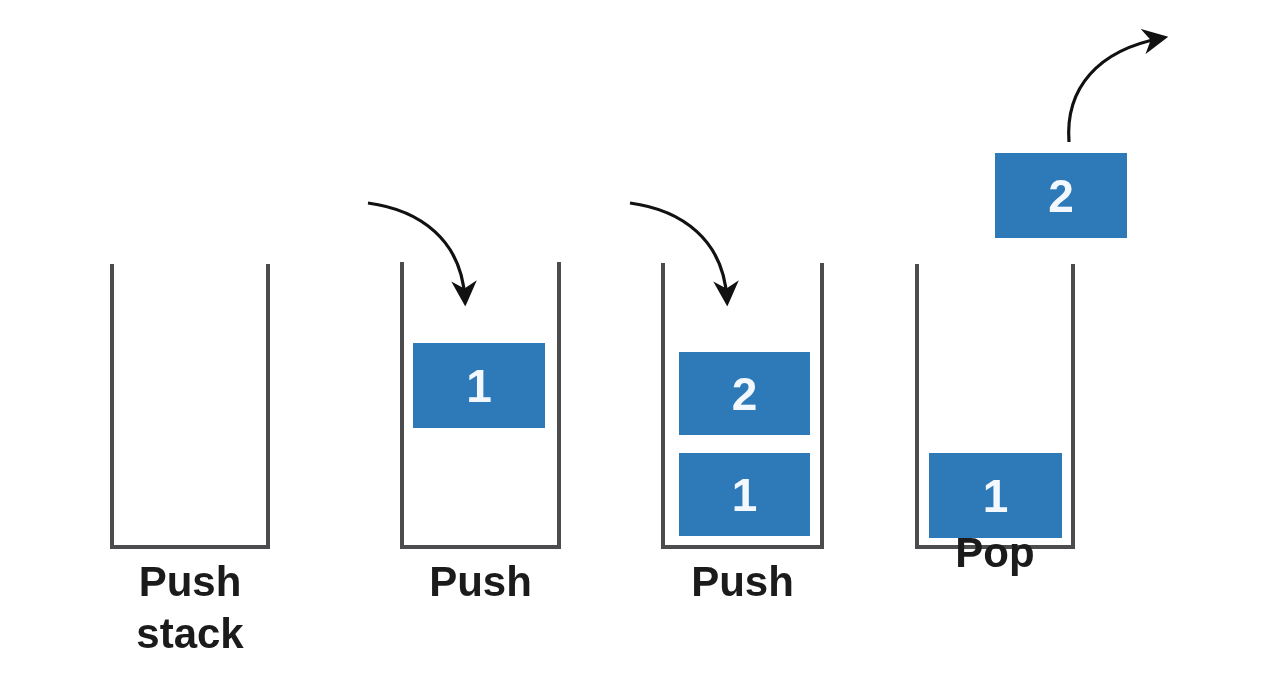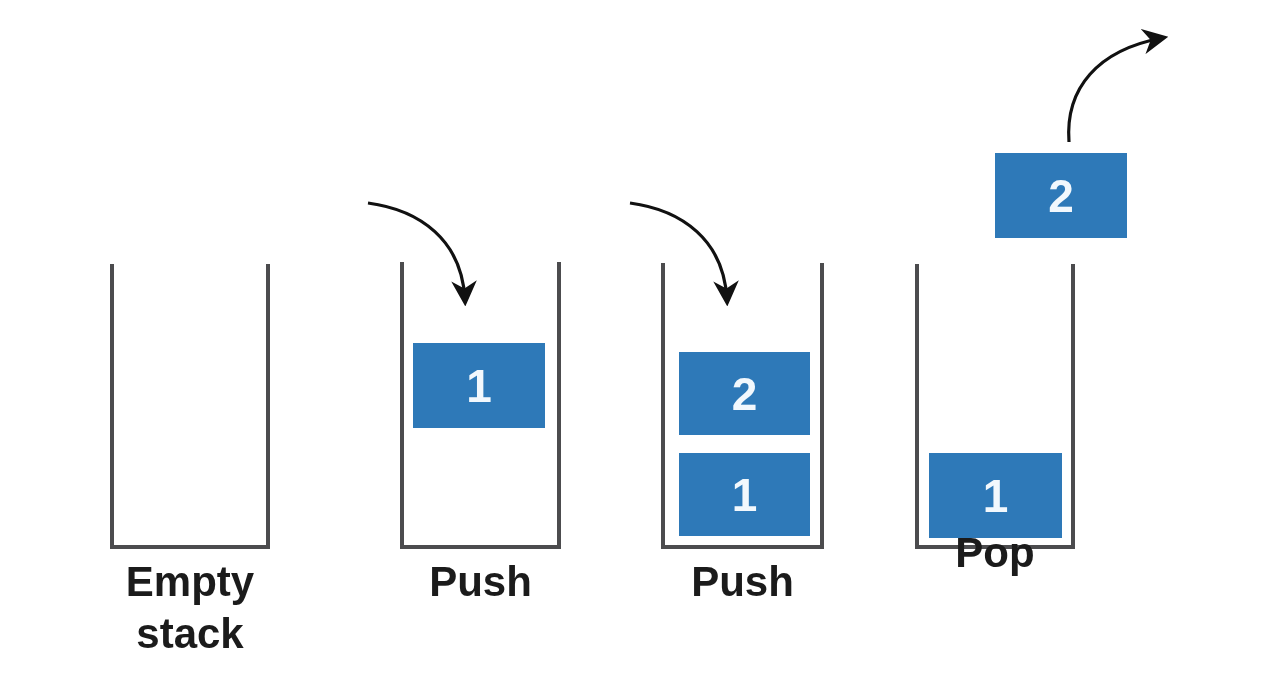--- a/index.html
+++ b/index.html
@@ -97,18 +97,18 @@
   <div class="well well-4"></div>
 
   <div class="box box-s2-1">1</div>
 
   <div class="box box-s3-2">2</div>
   <div class="box box-s3-1">1</div>
 
   <div class="box box-s4-1">1</div>
   <div class="box box-popped">2</div>
 
-  <div class="panel-label label-1">Empty stack</div>
+  <div class="panel-label label-1">Push stack</div>
   <div class="panel-label label-2">Push</div>
   <div class="panel-label label-3">Push</div>
   <div class="panel-label label-4">Pop</div>
 
 </div>
 
 </body></html>

